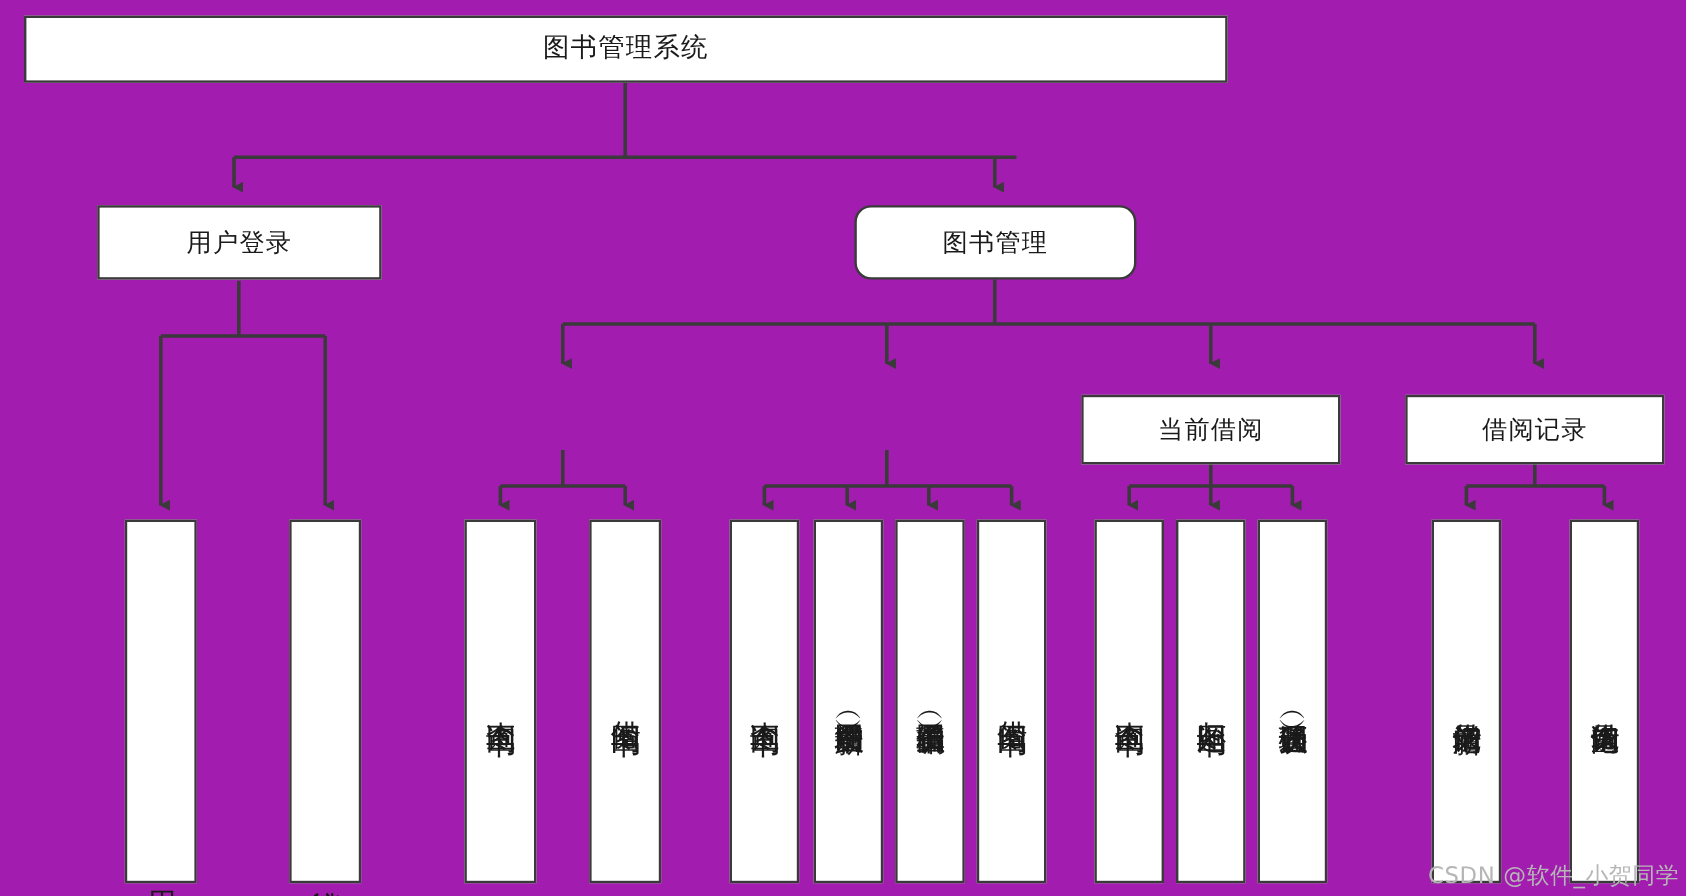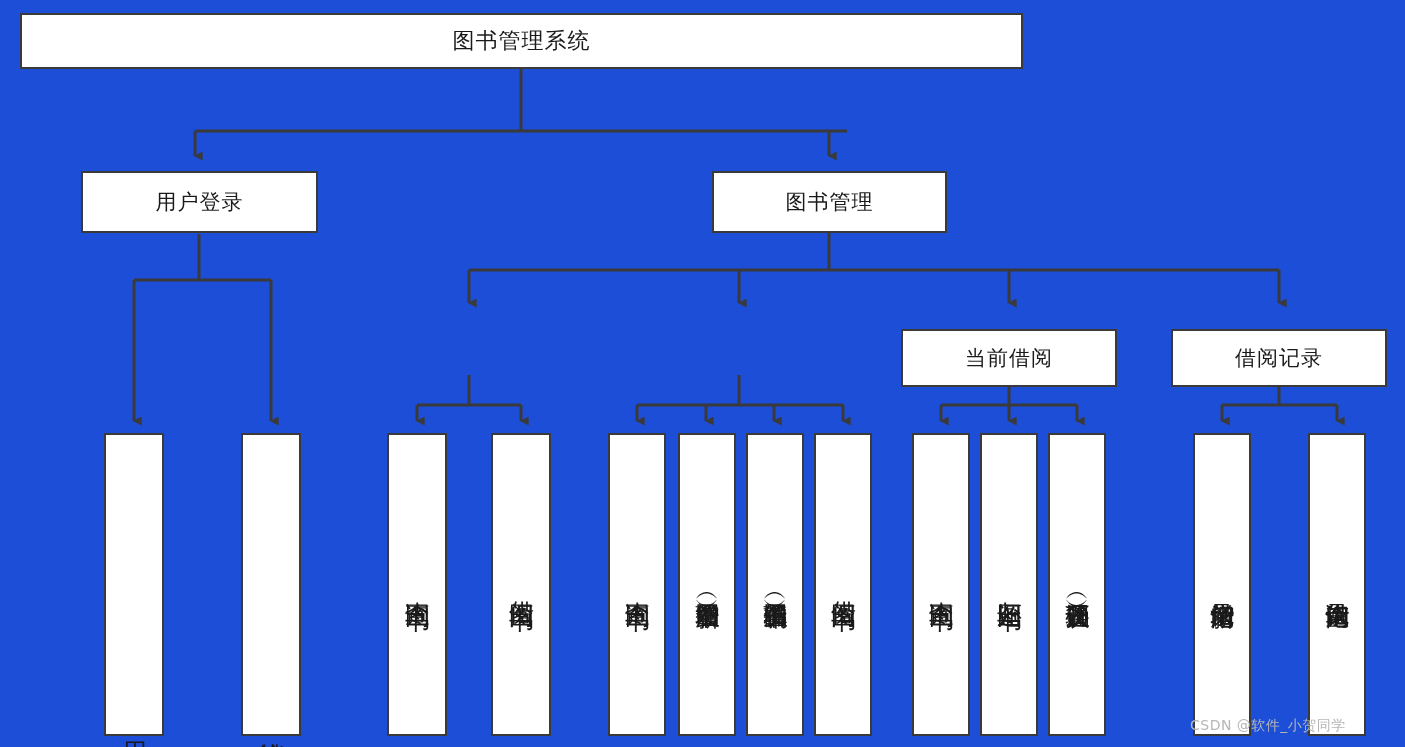--- a/index.html
+++ b/index.html
@@ -8,21 +8,21 @@
     padding: 0;
     background: #ffffff;
   }
   body {
     font-family: "DejaVu Sans", "Liberation Sans", sans-serif;
   }
   #diagram-root {
     position: relative;
     width: 1405px;
     height: 747px;
-    background: #1d4ed8;
+    background: #a21caf;
     overflow: hidden;
   }
   #edges-layer {
     position: absolute;
     left: 0;
     top: 0;
     width: 1405px;
     height: 747px;
     pointer-events: none;
   }
@@ -64,21 +64,21 @@
     letter-spacing: 2px;
     white-space: nowrap;
   }
   .node.vert.tight .node-label {
     font-size: 24px;
     letter-spacing: 0px;
     line-height: 1.05;
   }
   .watermark {
     position: absolute;
-    font-size: 14px;
+    font-size: 19px;
     color: #b6b6b6;
     white-space: nowrap;
     letter-spacing: 0.5px;
   }
 </style>
 </head>
 <body>
 
 <div id="diagram-root">
 
@@ -133,21 +133,21 @@
   </svg>
 
   <div class="node horiz root" style="left:20px; top:13px; width:1003px; height:56px;">
     <span class="node-label">图书管理系统</span>
   </div>
 
   <div class="node horiz" style="left:81px; top:171px; width:237px; height:62px;">
     <span class="node-label">用户登录</span>
   </div>
 
-  <div class="node horiz" style="left:712px; top:171px; width:235px; height:62px;">
+  <div class="node horiz" style="left:712px; top:171px; width:235px; height:62px;border-radius:14px;">
     <span class="node-label">图书管理</span>
   </div>
 
 
 
   <div class="node horiz" style="left:901px; top:317px; width:216px; height:58px;margin-top:12px;">
     <span class="node-label">当前借阅</span>
   </div>
 
   <div class="node horiz" style="left:1171px; top:329px; width:216px; height:58px;">

